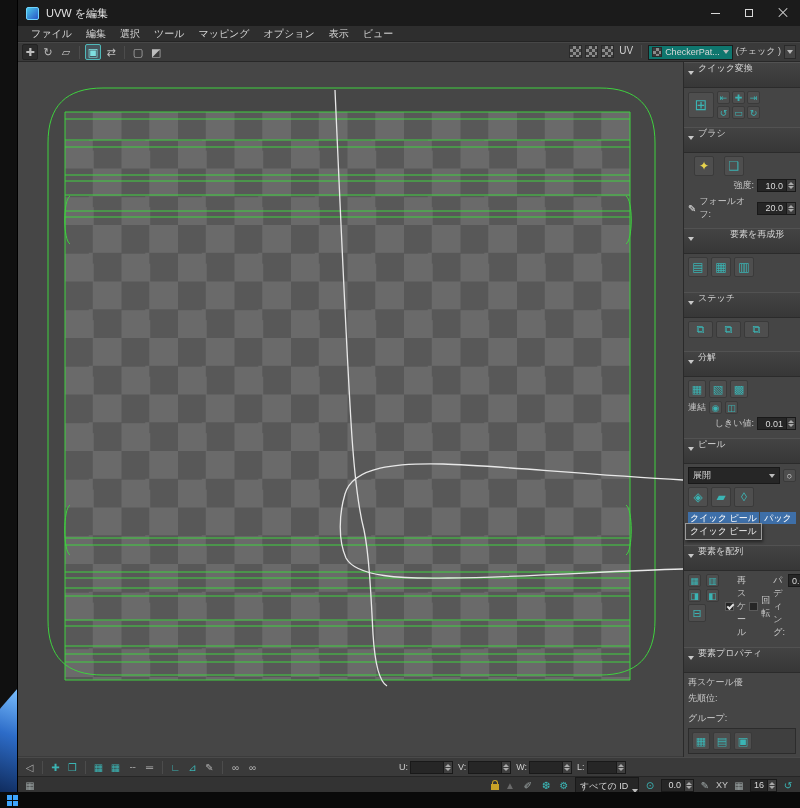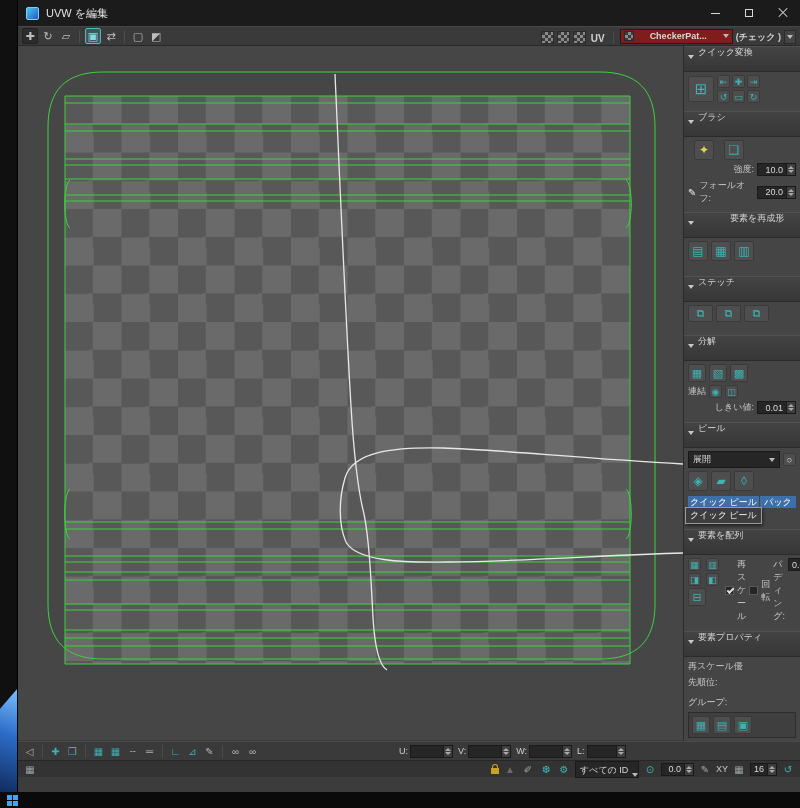--- a/index.html
+++ b/index.html
@@ -29,25 +29,25 @@
 
   .menubar{height:16px;background:#2e2e2e;display:flex;align-items:center;padding-left:6px;flex:0 0 auto;border-bottom:1px solid #242424;}
   .menu-item{font-size:10px;color:#d6d6d6;padding:0 7px;line-height:16px;}
 
   .toolbar{height:20px;background:#3a3a3a;border-top:1px solid #474747;border-bottom:1px solid #282828;
     display:flex;align-items:center;padding:0 4px;flex:0 0 auto;gap:2px;}
   .tool-btn{width:16px;height:16px;display:flex;align-items:center;justify-content:center;color:#bdbdbd;font-size:11px;border-radius:2px;}
   .tool-btn.pressed{background:#2c2c2c;border:1px solid #222;}
   .tool-btn.active{background:#45555c;border:1px solid #4fb9b9;color:#7fe0e0;}
   .vsep{width:1px;height:13px;background:#282828;border-right:1px solid #4c4c4c;margin:0 3px;}
-  .tb-right{margin-left:auto;display:flex;align-items:flex-end;gap:3px;font-weight:bold;}
+  .tb-right{margin-left:auto;display:flex;align-items:flex-start;gap:3px;}
   .mini-checker{width:13px;height:13px;border:1px solid #2a2a2a;
     background:repeating-conic-gradient(#8a8a8a 0% 25%,#3a3a3a 0% 50%);background-size:6px 6px;}
   .uv-label{font-size:10px;color:#d0d0d0;padding:0 2px;}
-  .dropdown{display:flex;align-items:center;gap:16px;background:#7f1d1d;border:1px solid #1c1c1c;height:15px;padding:0 3px;}
+  .dropdown{display:flex;align-items:center;gap:3px;background:#0f766e;border:1px solid #1c1c1c;height:15px;padding:0 3px;}
   .dropdown .dd-text{font-size:9px;color:#d8d8d8;white-space:nowrap;}
   .tri-down{width:0;height:0;border-left:3px solid transparent;border-right:3px solid transparent;border-top:4px solid #bbb;}
   .tri-up-s{width:0;height:0;border-left:3px solid transparent;border-right:3px solid transparent;border-bottom:3px solid #aaa;}
   .tri-down-s{width:0;height:0;border-left:3px solid transparent;border-right:3px solid transparent;border-top:3px solid #aaa;}
   .suffix-label{font-size:9px;color:#cfcfcf;white-space:nowrap;}
   .small-btn{width:12px;height:14px;display:flex;align-items:center;justify-content:center;background:#444;border:1px solid #2a2a2a;}
 
   .main{flex:0 0 694px;display:flex;position:relative;}
   .canvas{width:665px;height:694px;position:relative;background:#464646;overflow:hidden;}
   .checker{position:absolute;left:47px;top:50px;width:565px;height:568px;
@@ -126,20 +126,30 @@
           </div>
         <div class="win-btn">
             <span class="ic-close">
               <i></i>
               <i></i>
             </span>
           </div>
       </div>
     </div>
 
+    <div class="menubar">
+      <span class="menu-item">ファイル</span>
+      <span class="menu-item">編集</span>
+      <span class="menu-item">選択</span>
+      <span class="menu-item">ツール</span>
+      <span class="menu-item">マッピング</span>
+      <span class="menu-item">オプション</span>
+      <span class="menu-item">表示</span>
+      <span class="menu-item">ビュー</span>
+    </div>
 
     <div class="toolbar">
       <div class="tool-btn pressed">✚</div>
       <div class="tool-btn">↻</div>
       <div class="tool-btn">▱</div>
       <div class="vsep"></div>
       <div class="tool-btn active">▣</div>
       <div class="tool-btn">⇄</div>
       <div class="vsep"></div>
       <div class="tool-btn">▢</div>

